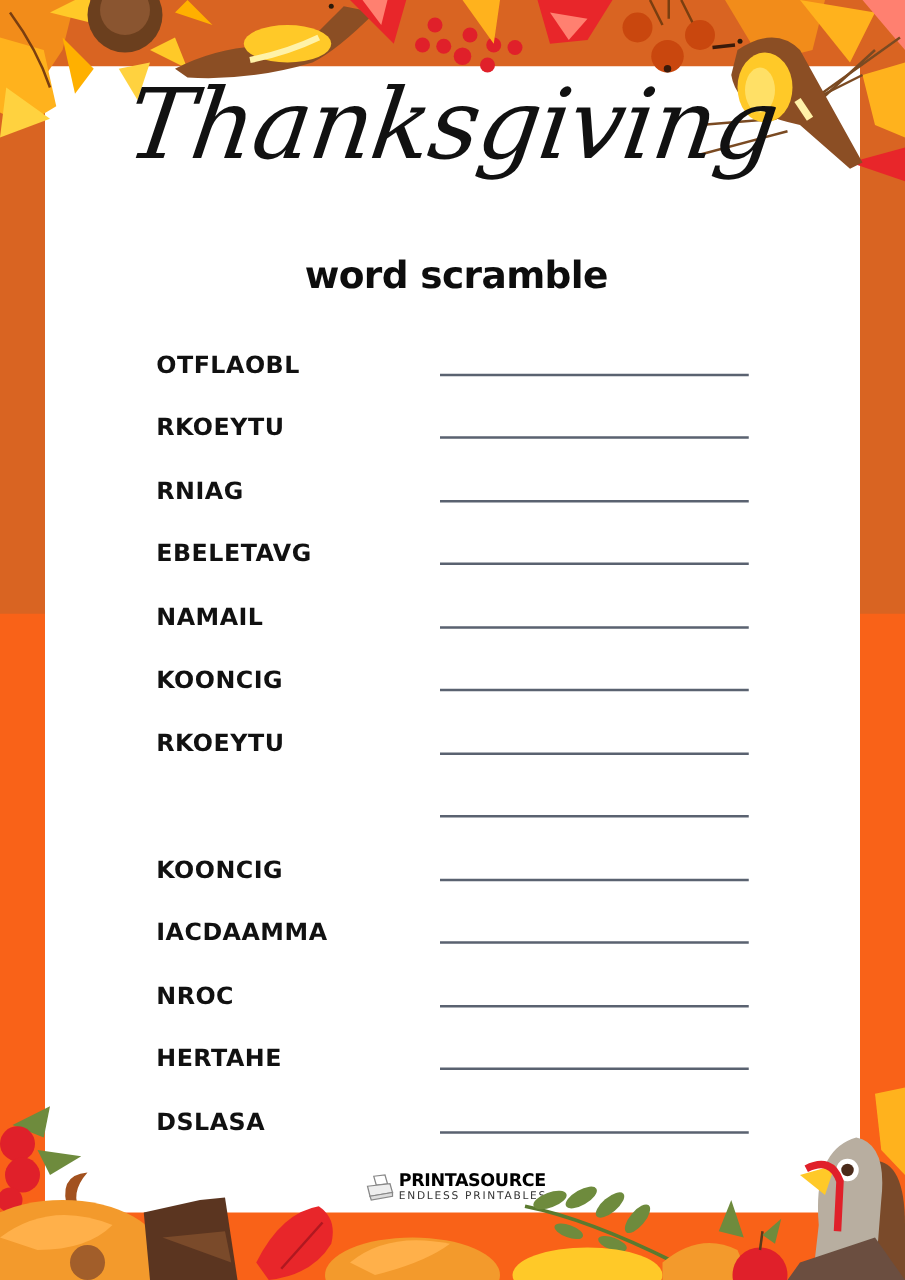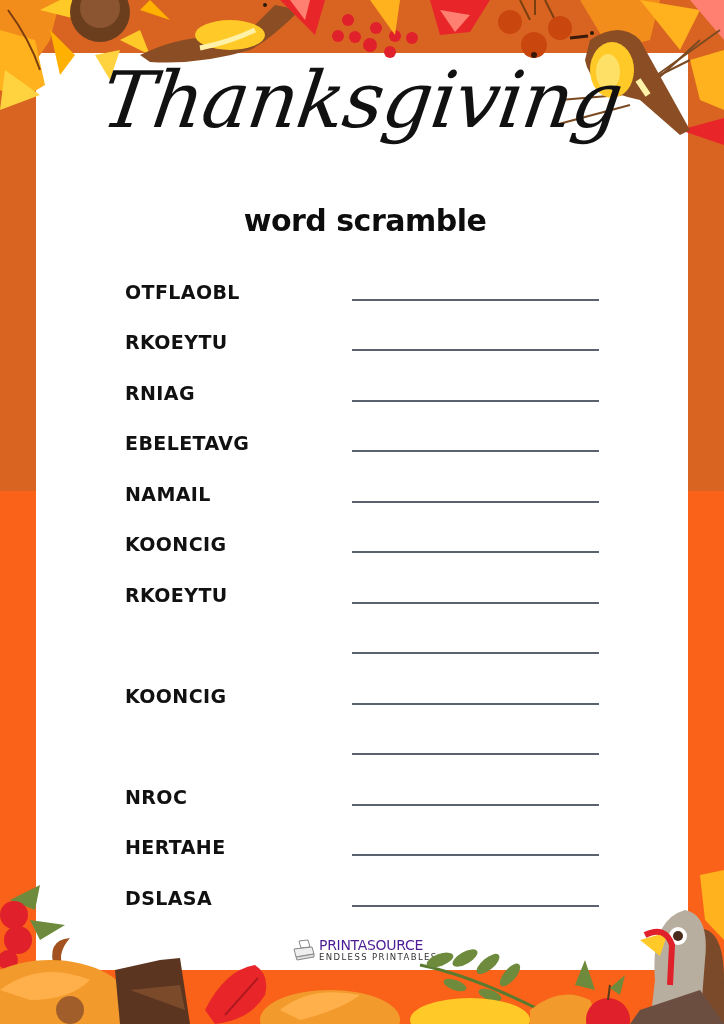--- a/index.html
+++ b/index.html
@@ -37,21 +37,21 @@
   .answer-line {
     position: absolute; left: 352px; top: 18px; width: 247px; height: 2px;
     background: #5A6270;
   }
   .logo {
     position: absolute; left: 292px; top: 937px; height: 28px; width: 150px;
   }
   .logo-icon { position: absolute; left: 0; top: 2px; width: 24px; height: 22px; }
   .logo-name {
     position: absolute; left: 27px; top: 0;
-    font-family: "DejaVu Sans", sans-serif; font-weight: normal; font-size: 14px; color: #4c1d95;
+    font-family: "DejaVu Sans", sans-serif; font-weight: bold; font-size: 14px; color: #000000;
     letter-spacing: -0.3px;
   }
   .logo-tag {
     position: absolute; left: 27px; top: 15px;
     font-family: "DejaVu Sans", sans-serif; font-size: 8.5px; color: #333; letter-spacing: 1.4px;
   }
   .deco { position: absolute; }
 </style>
 </head>
 <body>
@@ -167,20 +167,21 @@
     <div class="answer-line"></div>
   </div>
   <div class="row" style="top:634px">
     <div class="answer-line"></div>
   </div>
   <div class="row" style="top:685px">
     <span class="word">KOONCIG</span>
     <div class="answer-line"></div>
   </div>
   <div class="row" style="top:735px">
+    <span class="word">IACDAAMMA</span>
     <div class="answer-line"></div>
   </div>
   <div class="row" style="top:786px">
     <span class="word">NROC</span>
     <div class="answer-line"></div>
   </div>
   <div class="row" style="top:836px">
     <span class="word">HERTAHE</span>
     <div class="answer-line"></div>
   </div>

